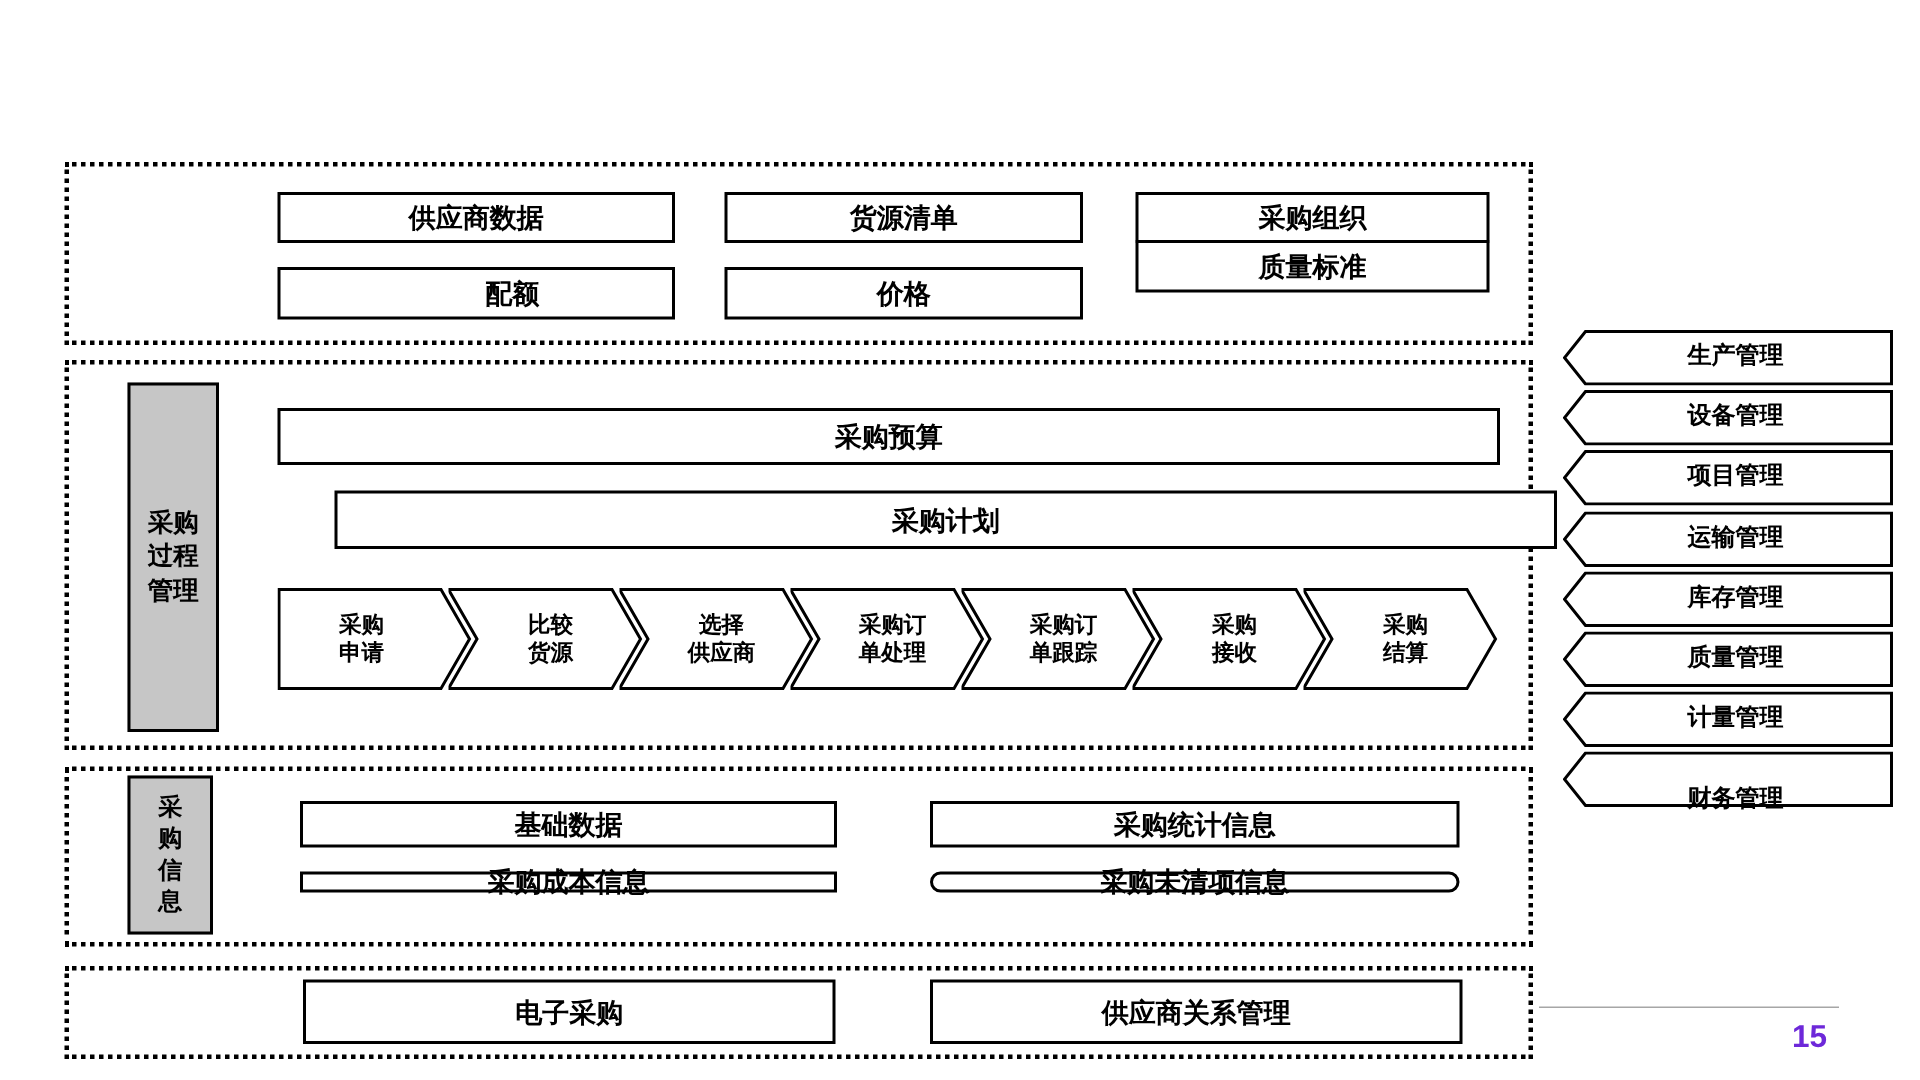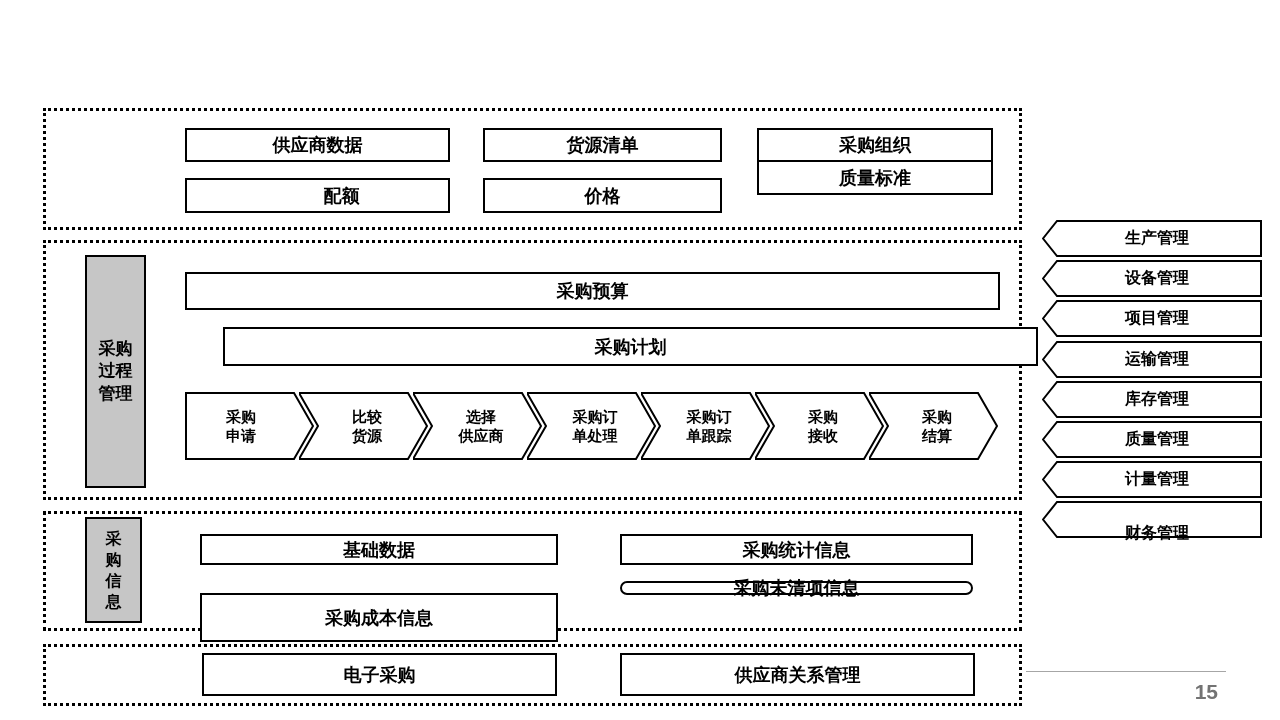--- a/index.html
+++ b/index.html
@@ -23,21 +23,21 @@
   .box{
     background:#fff;border:2px solid #000;display:flex;align-items:center;justify-content:center;
     font-weight:bold;font-size:18px;text-align:center;
   }
   .step-label,.arrow-label{
     display:flex;align-items:center;justify-content:center;text-align:center;
     font-weight:bold;font-size:15px;white-space:pre-line;line-height:1.3;pointer-events:none;
   }
   .arrow-label{font-size:16px;padding-left:10px;}
   .footer-line{border-top:1px solid #A6A6A6;height:0;}
-  .page-number{font-size:21px;font-weight:600;color:#737373;text-align:right;}
+  .page-number{font-size:21px;font-weight:600;color:#6d28d9;text-align:right;}
   svg{display:block;}
 </style>
 </head>
 <body>
 
 <div id="slide">
 
 
   <div class="abs section" style="left:43px;top:108px;width:979px;height:122px;"></div>
   <div class="abs section" style="left:43px;top:240px;width:979px;height:260px;"></div>
@@ -55,21 +55,21 @@
   <div id="gen-boxes">
       <div class="abs box" style="left: 185px; top: 128px; width: 265px; height: 34px;">供应商数据</div>
       <div class="abs box" style="left: 483px; top: 128px; width: 239px; height: 34px;">货源清单</div>
       <div class="abs box" style="left: 757px; top: 128px; width: 236px; height: 34px;">采购组织</div>
       <div class="abs box" style="left: 185px; top: 178px; width: 265px; height: 35px; padding-left: 48px;">配额</div>
       <div class="abs box" style="left: 483px; top: 178px; width: 239px; height: 35px;">价格</div>
       <div class="abs box" style="left: 757px; top: 160px; width: 236px; height: 35px;">质量标准</div>
       <div class="abs box" style="left: 185px; top: 272px; width: 815px; height: 38px;">采购预算</div>
       <div class="abs box" style="left: 185px; top: 327px; width: 815px; height: 39px; margin-left: 38px;">采购计划</div>
       <div class="abs box" style="left: 200px; top: 534px; width: 358px; height: 31px;">基础数据</div>
-      <div class="abs box" style="left: 200px; top: 581px; width: 358px; height: 49px; margin-top: 12px;">采购成本信息</div>
+      <div class="abs box" style="left: 200px; top: 581px; width: 358px; height: 14px;">采购成本信息</div>
       <div class="abs box" style="left: 620px; top: 534px; width: 353px; height: 31px;">采购统计信息</div>
       <div class="abs box" style="left: 620px; top: 581px; width: 353px; height: 14px; border-radius: 10px;">采购未清项信息</div>
       <div class="abs box" style="left: 202px; top: 653px; width: 355px; height: 43px;">电子采购</div>
       <div class="abs box" style="left: 620px; top: 653px; width: 355px; height: 43px;">供应商关系管理</div>
     </div>
   <div id="gen-steps">
       <svg width="130" height="68" viewBox="0 0 130 68" style="position: absolute; left: 185px; top: 392px;">
         <polygon points="1,1 109,1 128,34 109,67 1,67" fill="#ffffff" stroke="#000000" stroke-width="2"></polygon>
       </svg>
       <div class="abs step-label" style="left: 189px; top: 392px; width: 104px; height: 68px;">采购

